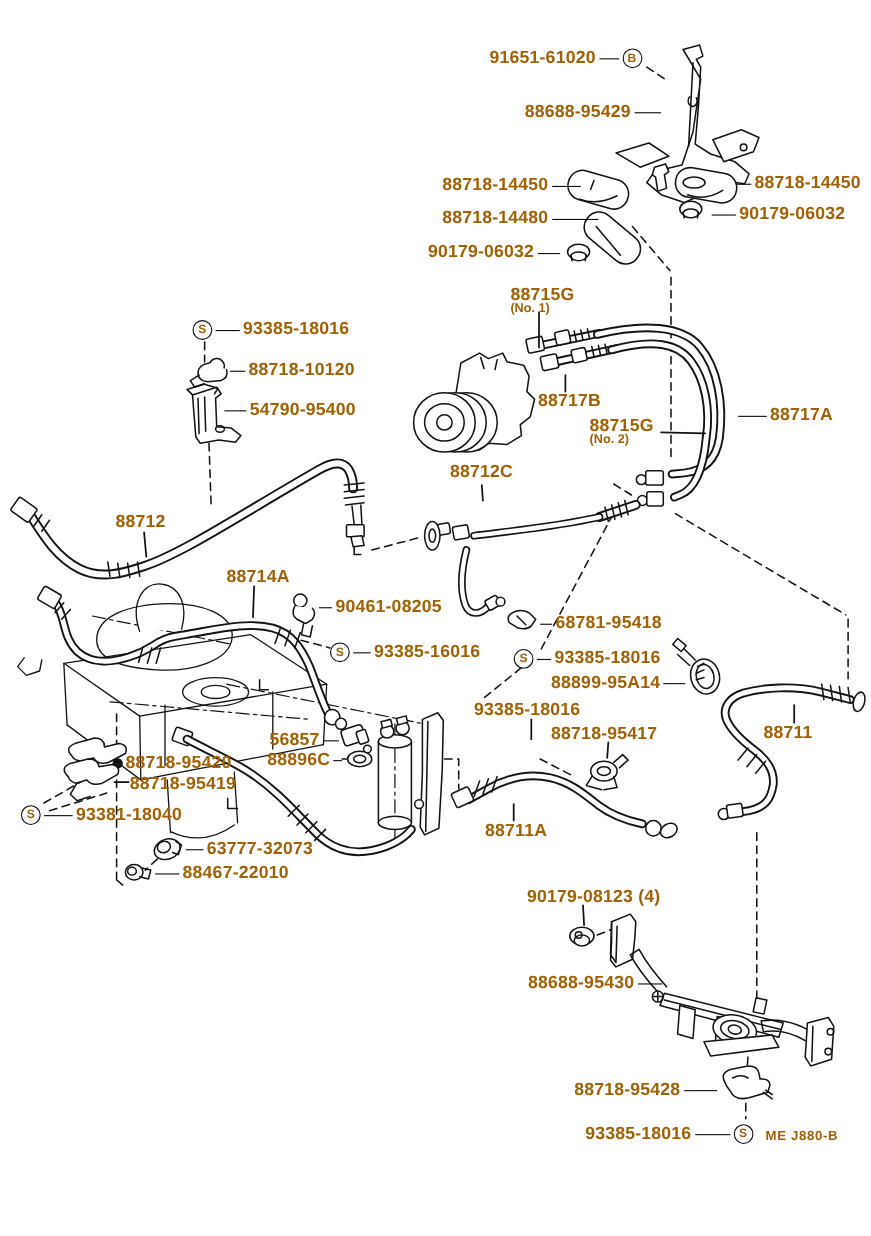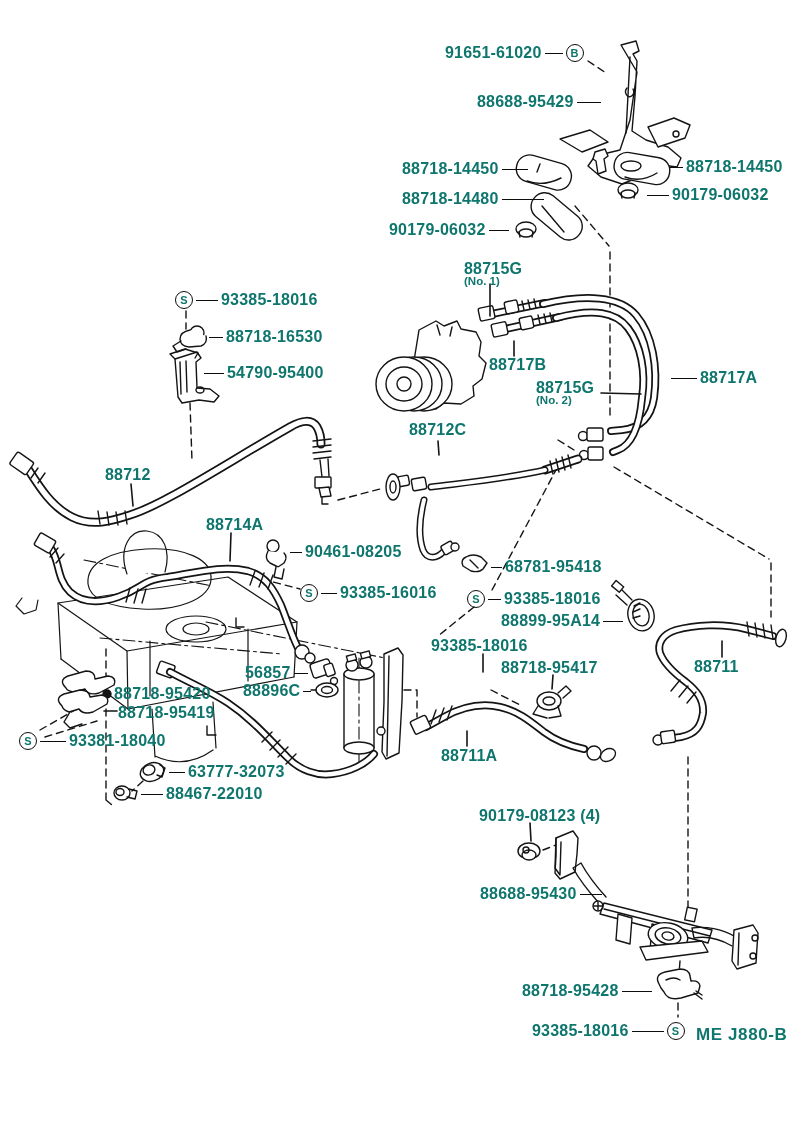--- a/index.html
+++ b/index.html
@@ -1,25 +1,25 @@
 <!DOCTYPE html>
 <html><head>
 <meta charset="utf-8">
 <style>
   html,body{margin:0;padding:0}
   body{width:792px;height:1124px;background:#fff;font-family:"Liberation Sans","DejaVu Sans",sans-serif}
   #page{position:relative;width:792px;height:1124px;background:#fff;overflow:hidden}
   #page svg{position:absolute;left:0;top:0}
-  .lbl{position:absolute;display:flex;align-items:center;font:bold 16px "Liberation Sans","DejaVu Sans",sans-serif;color:#0f766e;white-space:nowrap;letter-spacing:.2px}
+  .lbl{position:absolute;display:flex;align-items:center;font:bold 16px "Liberation Sans","DejaVu Sans",sans-serif;color:#a16207;white-space:nowrap;letter-spacing:.2px}
   .col{flex-direction:column;align-items:flex-start}
   .col .main{line-height:15px}
   .sub{font-size:11.5px;line-height:11px;letter-spacing:0}
   .ldr{display:inline-block;border-top:1.8px solid #0d0d0d;height:0;margin:0 3px;flex:none}
   .sym{flex:none;box-sizing:border-box;width:18px;height:18px;border:1.8px solid #0d0d0d;border-radius:50%;display:inline-flex;align-items:center;justify-content:center;font-size:11px;line-height:1;padding-top:1px}
-  .code{font-size:17px;letter-spacing:.6px}
+  .code{font-size:12px;letter-spacing:.6px}
 </style>
 </head>
 <body>
 
 <div id="page">
 
 <svg width="792" height="1124" viewBox="0 0 792 1124">
   <g stroke="#141414" stroke-width="1.4" fill="none" stroke-linecap="round" stroke-linejoin="round">
 
     <g stroke-dasharray="7,5">
@@ -366,21 +366,21 @@
   <span class="main">88715G</span>
   <span class="sub">(No. 1)</span>
 </div>
 <div class="lbl" style="left:175px;top:291px">
   <span class="sym">S</span>
       <i class="ldr" style="width:22px"></i>
       <span class="t">93385-18016</span>
 </div>
 <div class="lbl" style="left:206px;top:328px">
   <i class="ldr" style="width:14px"></i>
-      <span class="t">88718-16530</span>
+      <span class="t">88718-10120</span>
 </div>
 <div class="lbl" style="left:201px;top:364px">
   <i class="ldr" style="width:20px"></i>
       <span class="t">54790-95400</span>
 </div>
 <div class="lbl" style="left:489px;top:356px">
   <span class="t">88717B</span>
 </div>
 <div class="lbl col" style="left:536px;top:380px">
   <span class="main">88715G</span>

